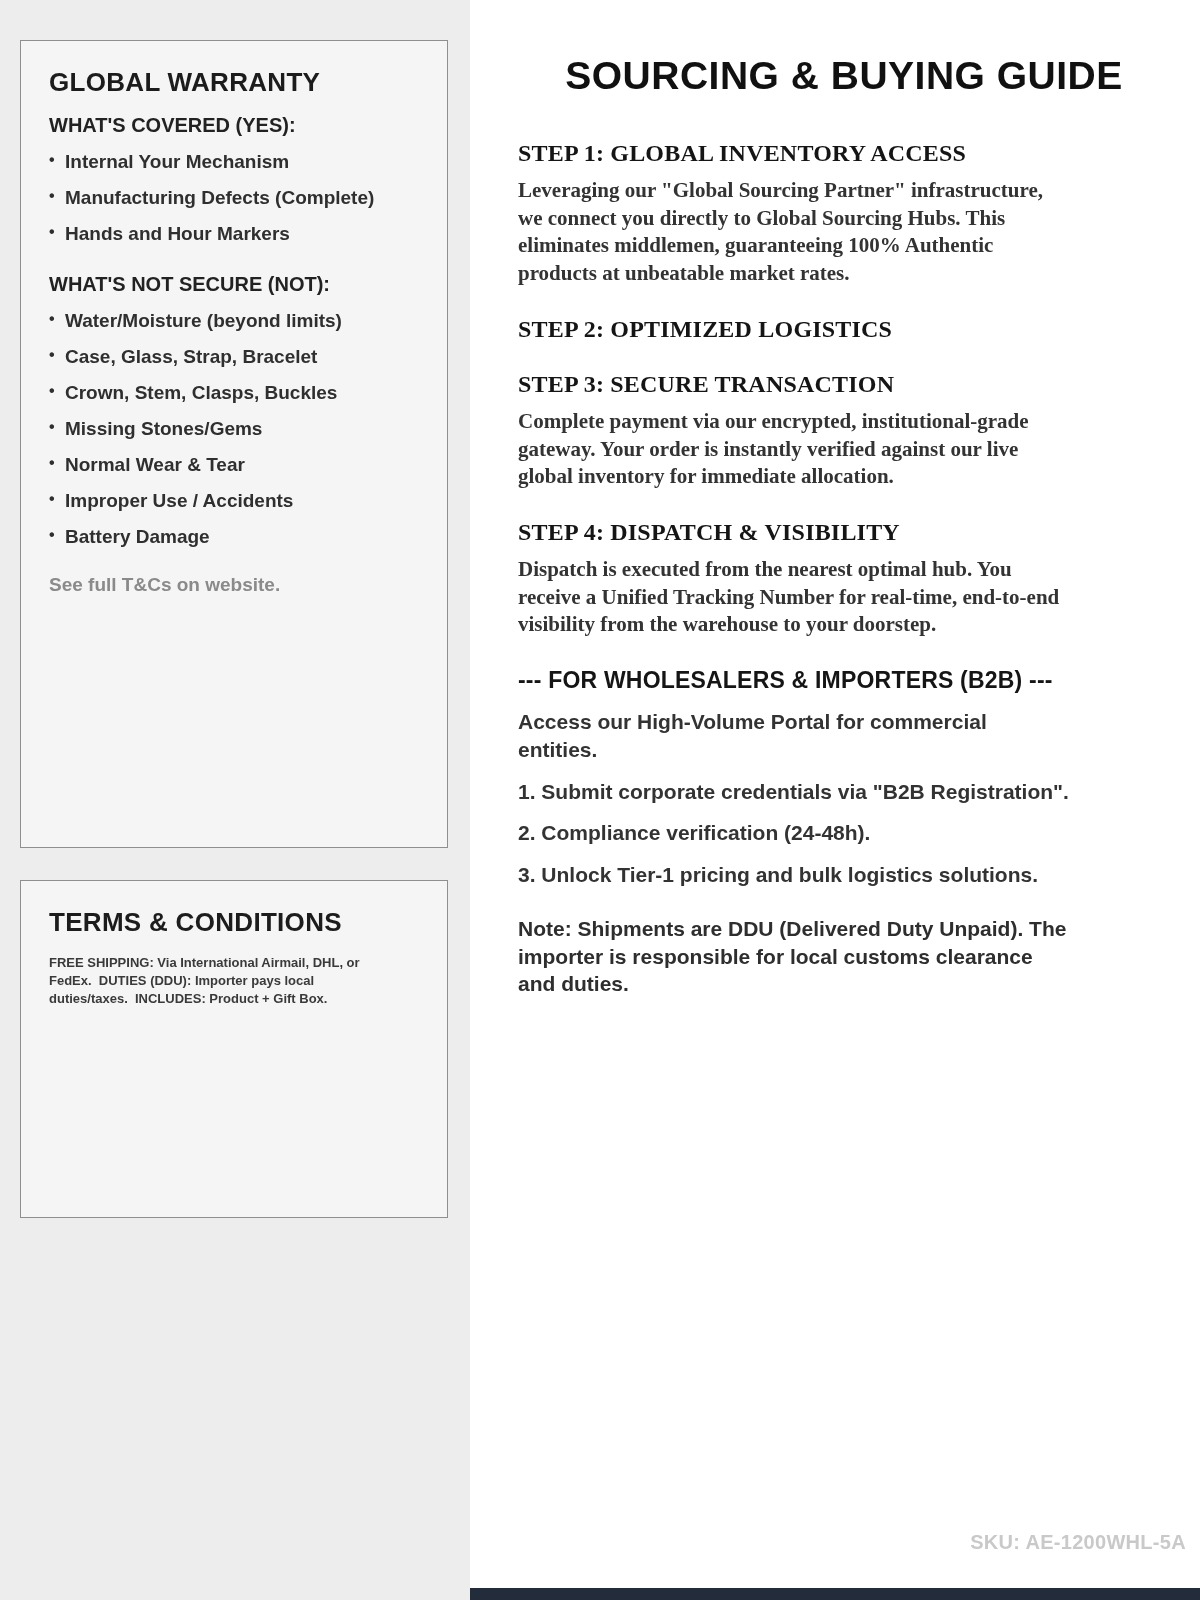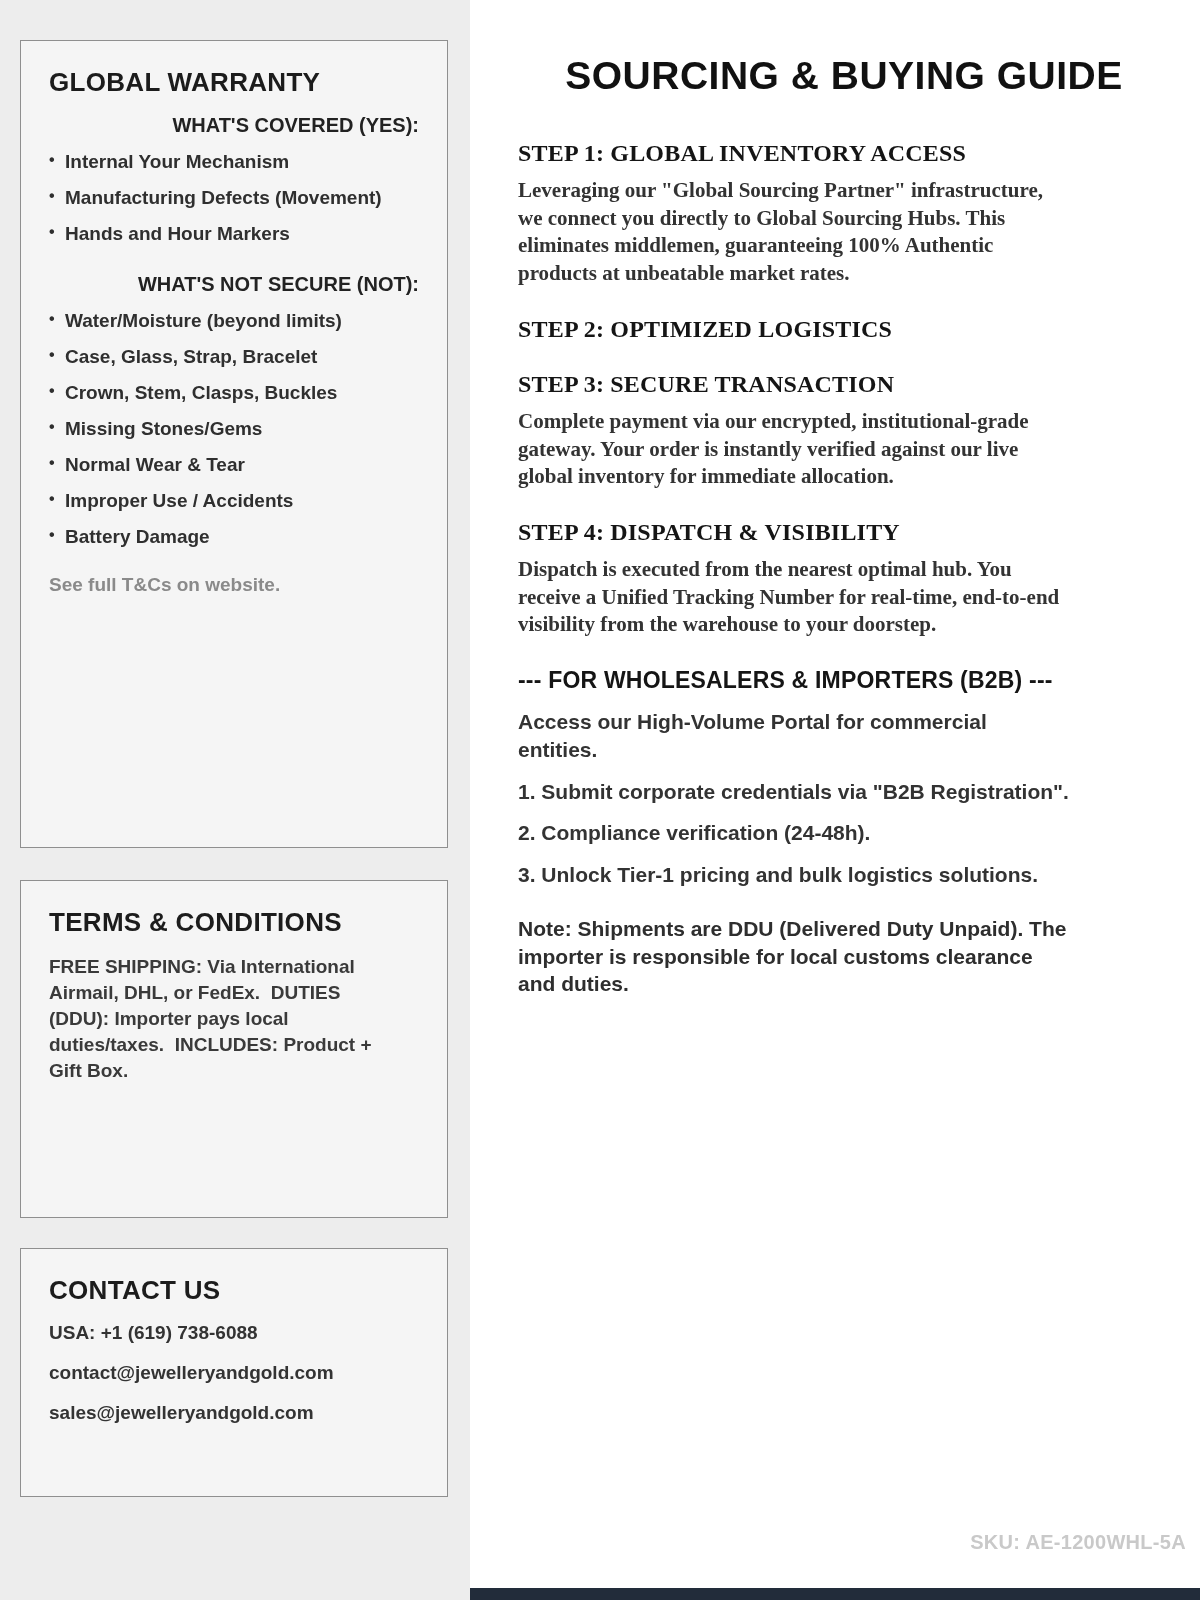--- a/index.html
+++ b/index.html
@@ -32,21 +32,20 @@
     font-weight: 800;
     letter-spacing: 0.3px;
     color: #1c1c1c;
     margin-bottom: 16px;
   }
   .box h3 {
     font-size: 20px;
     font-weight: 700;
     color: #222;
     margin-bottom: 14px;
-    text-align: right;
   }
   .box ul { list-style: none; }
   .box li {
     font-size: 19px;
     font-weight: 600;
     color: #2f2f2f;
     margin-bottom: 14px;
     padding-left: 16px;
     position: relative;
   }
@@ -59,21 +58,21 @@
     color: #2f2f2f;
   }
   .section-gap { margin-top: 28px; }
   .footnote {
     margin-top: 26px;
     font-size: 19px;
     font-weight: 600;
     color: #8a8a8a;
   }
   .terms-body {
-    font-size: 19px;
+    font-size: 13px;
     font-weight: 700;
     line-height: 1.37;
     color: #3a3a3a;
     white-space: pre-wrap;
     max-width: 330px;
   }
   .contact-line {
     font-size: 19px;
     font-weight: 700;
     color: #333;
@@ -144,47 +143,41 @@
 
 <div class="page">
 
   <aside class="sidebar">
 
     <section class="box warranty-box">
       <h2>GLOBAL WARRANTY</h2>
       <h3>WHAT'S COVERED (YES):</h3>
       <ul>
         <li>Internal Your Mechanism</li>
-        <li>Manufacturing Defects (Movement)</li>
+        <li>Manufacturing Defects (Complete)</li>
         <li>Hands and Hour Markers</li>
       </ul>
       <h3 class="section-gap">WHAT'S NOT SECURE (NOT):</h3>
       <ul>
         <li>Water/Moisture (beyond limits)</li>
         <li>Case, Glass, Strap, Bracelet</li>
         <li>Crown, Stem, Clasps, Buckles</li>
         <li>Missing Stones/Gems</li>
         <li>Normal Wear &amp; Tear</li>
         <li>Improper Use / Accidents</li>
         <li>Battery Damage</li>
       </ul>
       <p class="footnote">See full T&amp;Cs on website.</p>
     </section>
 
     <section class="box terms-box">
       <h2>TERMS &amp; CONDITIONS</h2>
       <p class="terms-body">FREE SHIPPING: Via International Airmail, DHL, or FedEx.  DUTIES (DDU): Importer pays local duties/taxes.  INCLUDES: Product + Gift Box.</p>
     </section>
 
-    <section class="box contact-box">
-      <h2>CONTACT US</h2>
-      <p class="contact-line">USA: +1 (619) 738-6088</p>
-      <p class="contact-line">contact@jewelleryandgold.com</p>
-      <p class="contact-line">sales@jewelleryandgold.com</p>
-    </section>
 
   </aside>
 
   <main class="main">
 
     <h1>SOURCING &amp; BUYING GUIDE</h1>
 
     <section class="step">
       <h2>STEP 1: GLOBAL INVENTORY ACCESS</h2>
       <p>Leveraging our "Global Sourcing Partner" infrastructure, we connect you directly to Global Sourcing Hubs. This eliminates middlemen, guaranteeing 100% Authentic products at unbeatable market rates.</p>

